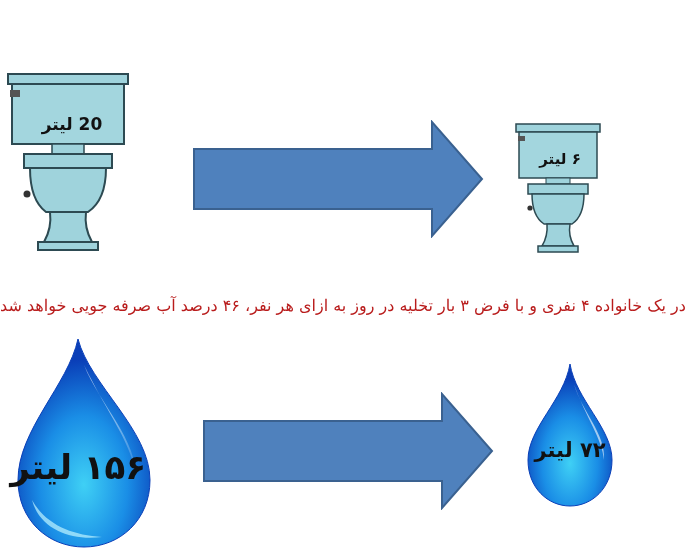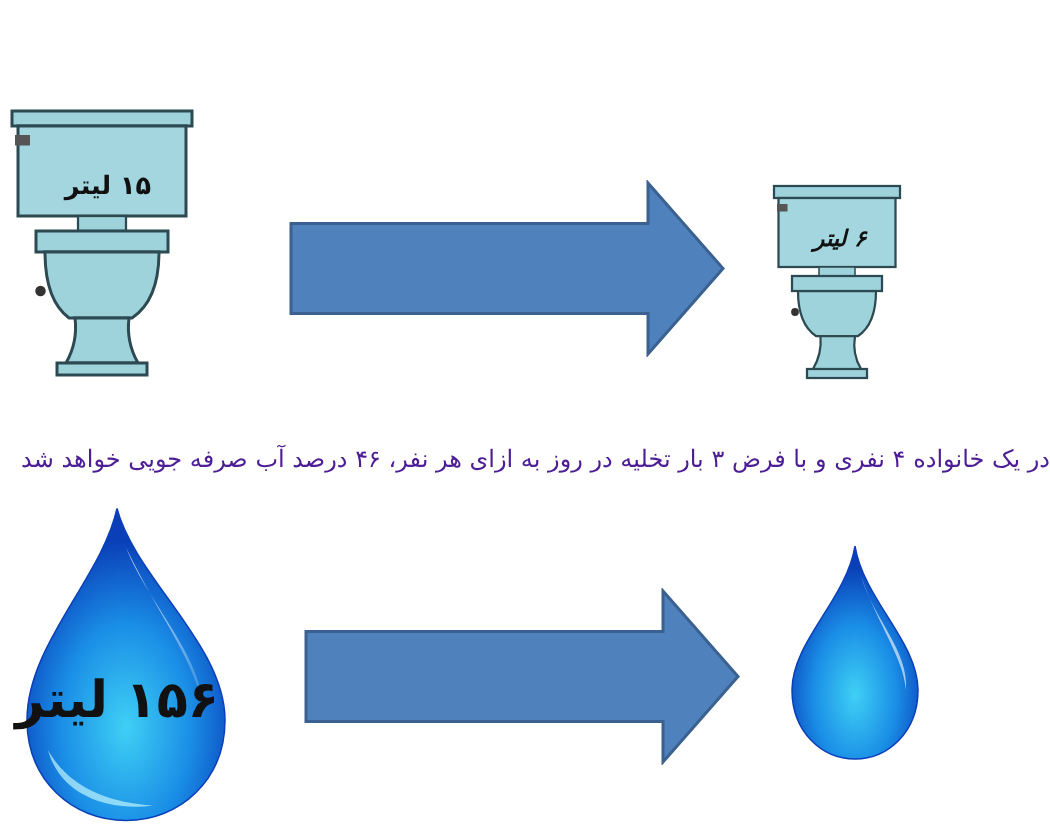--- a/index.html
+++ b/index.html
@@ -1,19 +1,19 @@
 <!DOCTYPE html>
 <html><head>
   <meta charset="utf-8">
   <style>
     html, body { margin: 0; padding: 0; background: #ffffff; }
     body { width: 700px; height: 553px; position: relative; overflow: hidden; font-family: "DejaVu Sans", sans-serif; }
     .abs { position: absolute; }
     .label { position: absolute; font-family: "DejaVu Sans", sans-serif; font-weight: bold; color: #111; direction: rtl; white-space: nowrap; }
-    .caption { position: absolute; left: 0; top: 296px; width: 700px; text-align: right; direction: rtl; font-family: "DejaVu Serif", serif; font-size: 16px; color: #4c1d95; white-space: nowrap; }
+    .caption { position: absolute; left: 0; top: 296px; width: 700px; text-align: left; direction: rtl; font-family: "DejaVu Serif", serif; font-size: 16px; color: #b91c1c; white-space: nowrap; }
   </style>
 </head>
 <body>
 
 <div class="abs" style="left:2px; top:70px; width:130px; height:185px;">
   <svg width="130" height="185" viewBox="0 0 130 185">
 
     <rect x="6" y="4" width="120" height="10" fill="#9fd3dc" stroke="#2d4a52" stroke-width="2"></rect>
 
     <rect x="10" y="14" width="112" height="60" fill="#a3d6de" stroke="#2d4a52" stroke-width="2"></rect>
@@ -25,42 +25,42 @@
     <rect x="22" y="84" width="88" height="14" fill="#9fd3dc" stroke="#2d4a52" stroke-width="2"></rect>
 
     <path d="M28 98 L104 98 Q104 130 86 142 L44 142 Q28 130 28 98 Z" fill="#9fd3dc" stroke="#2d4a52" stroke-width="2"></path>
 
     <path d="M48 142 L84 142 Q82 158 90 172 L42 172 Q50 158 48 142 Z" fill="#9fd3dc" stroke="#2d4a52" stroke-width="2"></path>
 
     <rect x="36" y="172" width="60" height="8" fill="#9fd3dc" stroke="#2d4a52" stroke-width="2"></rect>
 
     <circle cx="25" cy="124" r="3.5" fill="#333"></circle>
   </svg>
-  <div class="label" style="left:28px; top:44px; width:84px; text-align:center; font-size:17px;">۱۵ لیتر</div>
+  <div class="label" style="left:28px; top:44px; width:84px; text-align:center; font-size:17px;">20 لیتر</div>
 </div>
 
 <div class="abs" style="left:192px; top:120px; width:292px; height:118px;">
   <svg width="292" height="118" viewBox="0 0 292 118">
     <path d="M2 29 L240 29 L240 2 L290 59 L240 116 L240 89 L2 89 Z" fill="#4f81bd" stroke="#3a6190" stroke-width="2"></path>
   </svg>
 </div>
 
 <div class="abs" style="left:512px; top:120px; width:92px; height:135px;">
   <svg width="92" height="135" viewBox="0 0 92 135">
     <rect x="4" y="4" width="84" height="8" fill="#9fd3dc" stroke="#2d4a52" stroke-width="1.5"></rect>
     <rect x="7" y="12" width="78" height="46" fill="#a3d6de" stroke="#2d4a52" stroke-width="1.5"></rect>
     <rect x="6" y="16" width="7" height="5" fill="#555"></rect>
     <rect x="34" y="58" width="24" height="6" fill="#9fd3dc" stroke="#2d4a52" stroke-width="1"></rect>
     <rect x="16" y="64" width="60" height="10" fill="#9fd3dc" stroke="#2d4a52" stroke-width="1.5"></rect>
     <path d="M20 74 L72 74 Q72 96 60 104 L32 104 Q20 96 20 74 Z" fill="#9fd3dc" stroke="#2d4a52" stroke-width="1.5"></path>
     <path d="M35 104 L58 104 Q56 116 62 126 L30 126 Q36 116 35 104 Z" fill="#9fd3dc" stroke="#2d4a52" stroke-width="1.5"></path>
     <rect x="26" y="126" width="40" height="6" fill="#9fd3dc" stroke="#2d4a52" stroke-width="1.5"></rect>
     <circle cx="18" cy="88" r="2.6" fill="#333"></circle>
   </svg>
-  <div class="label" style="left:18px; top:30px; width:60px; text-align:center; font-size:15px;font-style:italic;">۶ لیتر</div>
+  <div class="label" style="left:18px; top:30px; width:60px; text-align:center; font-size:15px;">۶ لیتر</div>
 </div>
 
 <div class="caption">در یک خانواده ۴ نفری و با فرض ۳ بار تخلیه در روز به ازای هر نفر، ۴۶ درصد آب صرفه جویی خواهد شد</div>
 
 <div class="abs" style="left:12px; top:335px; width:150px; height:215px;">
   <svg width="150" height="215" viewBox="0 0 150 215">
     <defs>
       <radialGradient id="g1" cx="50%" cy="70%" r="60%">
         <stop offset="0%" stop-color="#3fd0f5"></stop>
         <stop offset="55%" stop-color="#1a8ee6"></stop>
@@ -89,13 +89,14 @@
     <defs>
       <radialGradient id="g2" cx="50%" cy="70%" r="60%">
         <stop offset="0%" stop-color="#3fd0f5"></stop>
         <stop offset="55%" stop-color="#1a8ee6"></stop>
         <stop offset="100%" stop-color="#0a3fb8"></stop>
       </radialGradient>
     </defs>
     <path d="M48 4 C54 40 90 68 90 100 C90 128 70 146 48 146 C26 146 6 128 6 100 C6 68 42 40 48 4 Z" fill="url(#g2)" stroke="#0a3fb8" stroke-width="1"></path>
     <path d="M52 24 C60 52 84 74 82 100 C80 78 64 58 52 24 Z" fill="#ffffff" opacity="0.6"></path>
   </svg>
+  <div class="label" style="left:-4px; top:78px; width:104px; text-align:center; font-size:21px;">۷۲ لیتر</div>
 </div>
 
 </body></html>

